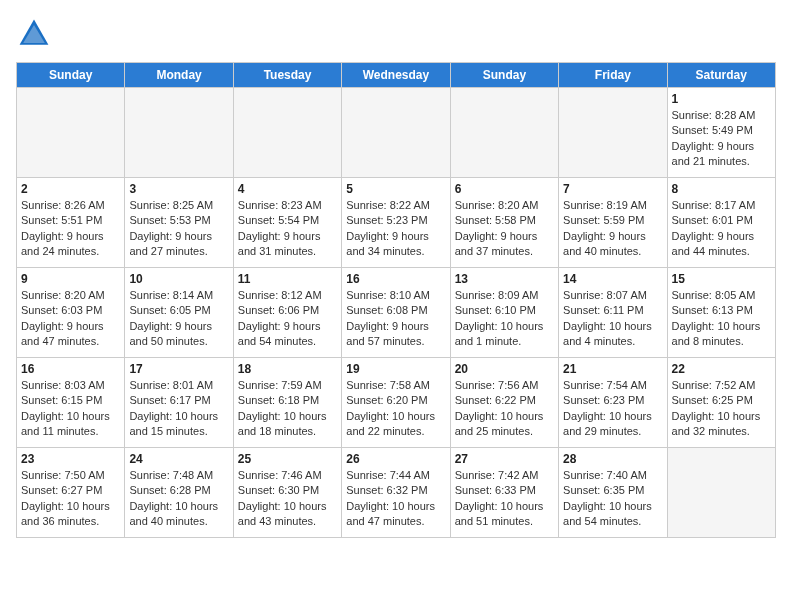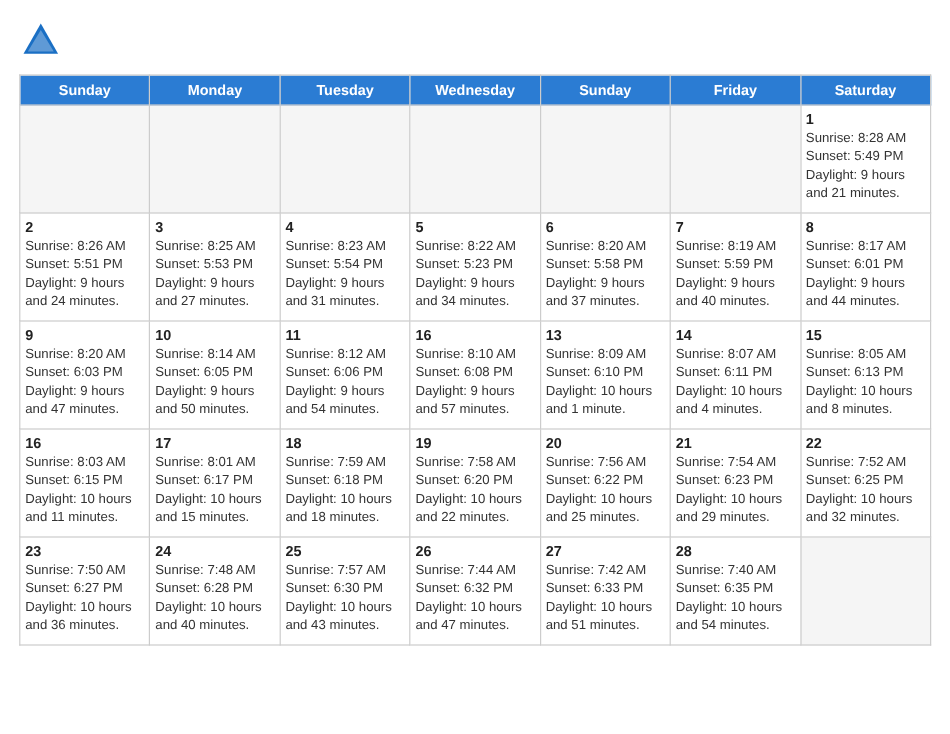--- a/index.html
+++ b/index.html
@@ -272,21 +272,21 @@
 Daylight: 10 hours and 36 minutes.</div>
         </td>
         <td>
           <span class="day-num">24</span>
           <div class="day-info">Sunrise: 7:48 AM
 Sunset: 6:28 PM
 Daylight: 10 hours and 40 minutes.</div>
         </td>
         <td>
           <span class="day-num">25</span>
-          <div class="day-info">Sunrise: 7:57 AM
+          <div class="day-info">Sunrise: 7:46 AM
 Sunset: 6:30 PM
 Daylight: 10 hours and 43 minutes.</div>
         </td>
         <td>
           <span class="day-num">26</span>
           <div class="day-info">Sunrise: 7:44 AM
 Sunset: 6:32 PM
 Daylight: 10 hours and 47 minutes.</div>
         </td>
         <td>

